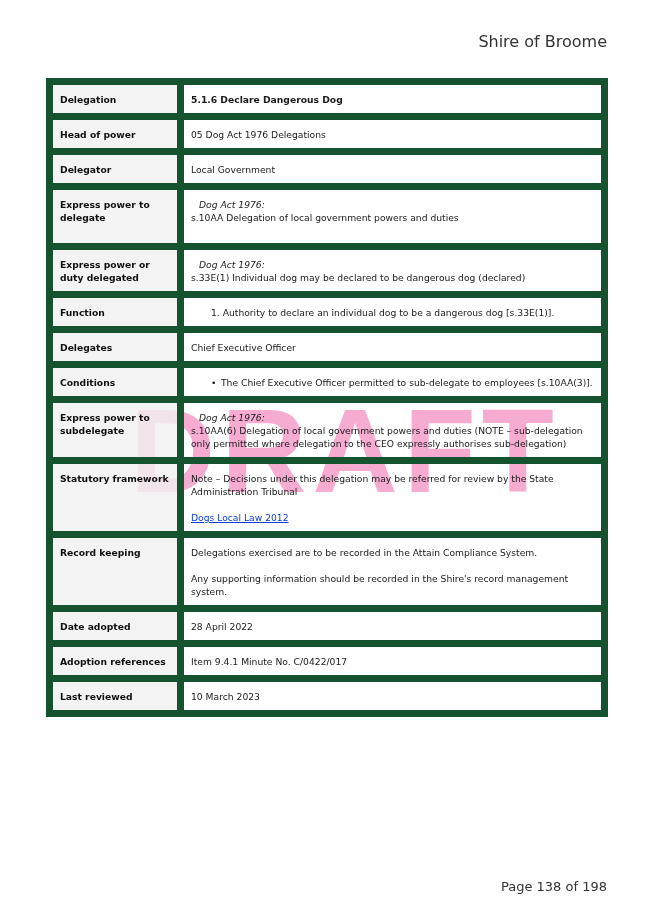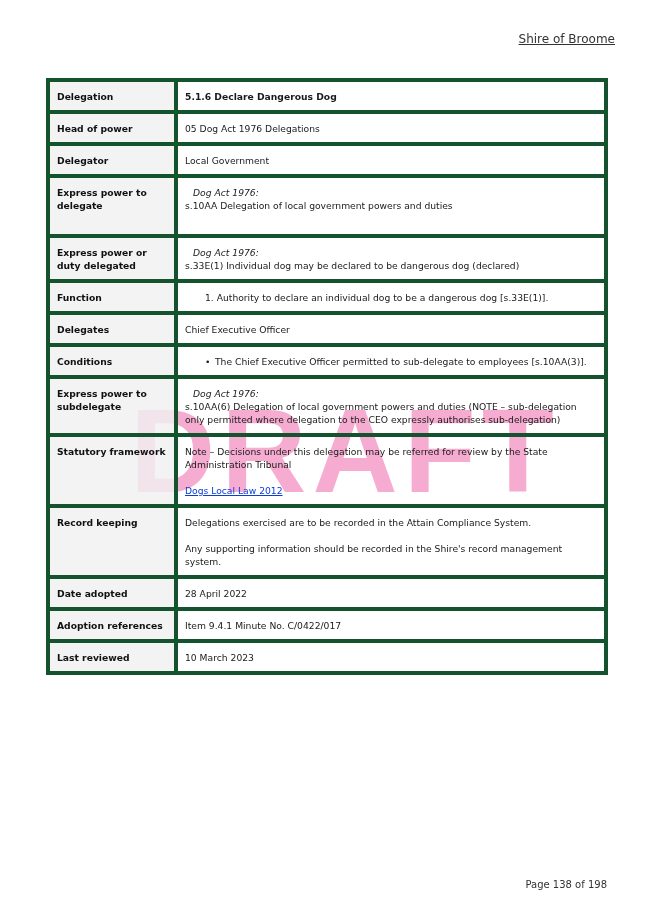--- a/index.html
+++ b/index.html
@@ -11,24 +11,23 @@
       width: 653px;
       height: 924px;
       position: relative;
       overflow: hidden;
       font-family: "DejaVu Sans", "Liberation Sans", sans-serif;
       color: #1a1a1a;
     }
     .header-org {
       position: absolute;
       top: 32px;
-      right: 38px;
-      font-size: 12px;
+      right: 46px;
+      font-size: 16px;
       color: #333;
-      text-decoration: underline;
     }
     .watermark {
       position: absolute;
       left: 130px;
       top: 392px;
       font-family: "Liberation Sans", sans-serif;
       font-weight: bold;
       font-size: 118px;
       letter-spacing: 6px;
       color: #ec4899;
@@ -40,21 +39,21 @@
       position: absolute;
       top: 78px;
       left: 46px;
       width: 562px;
       border-collapse: collapse;
       z-index: 1;
       font-size: 9.2px;
       line-height: 13px;
     }
     table.deleg td {
-      border: 4px solid #14532d;
+      border: 7px solid #14532d;
       vertical-align: top;
       padding: 8px 7px 7px 7px;
     }
     table.deleg td.label {
       width: 110px;
       background: rgba(242,242,242,0.92);
       font-weight: bold;
       color: #111;
     }
     table.deleg td.value {
@@ -67,21 +66,21 @@
     }
     .para-gap { margin-top: 13px; }
     a.link {
       color: #0b3cd6;
       text-decoration: underline;
     }
     .footer-page {
       position: absolute;
       top: 879px;
       right: 46px;
-      font-size: 10px;
+      font-size: 13px;
       color: #333;
     }
   </style>
 </head>
 <body>
 
 <div class="header-org">Shire of Broome</div>
 
 <div class="watermark">DRAFT</div>
 

